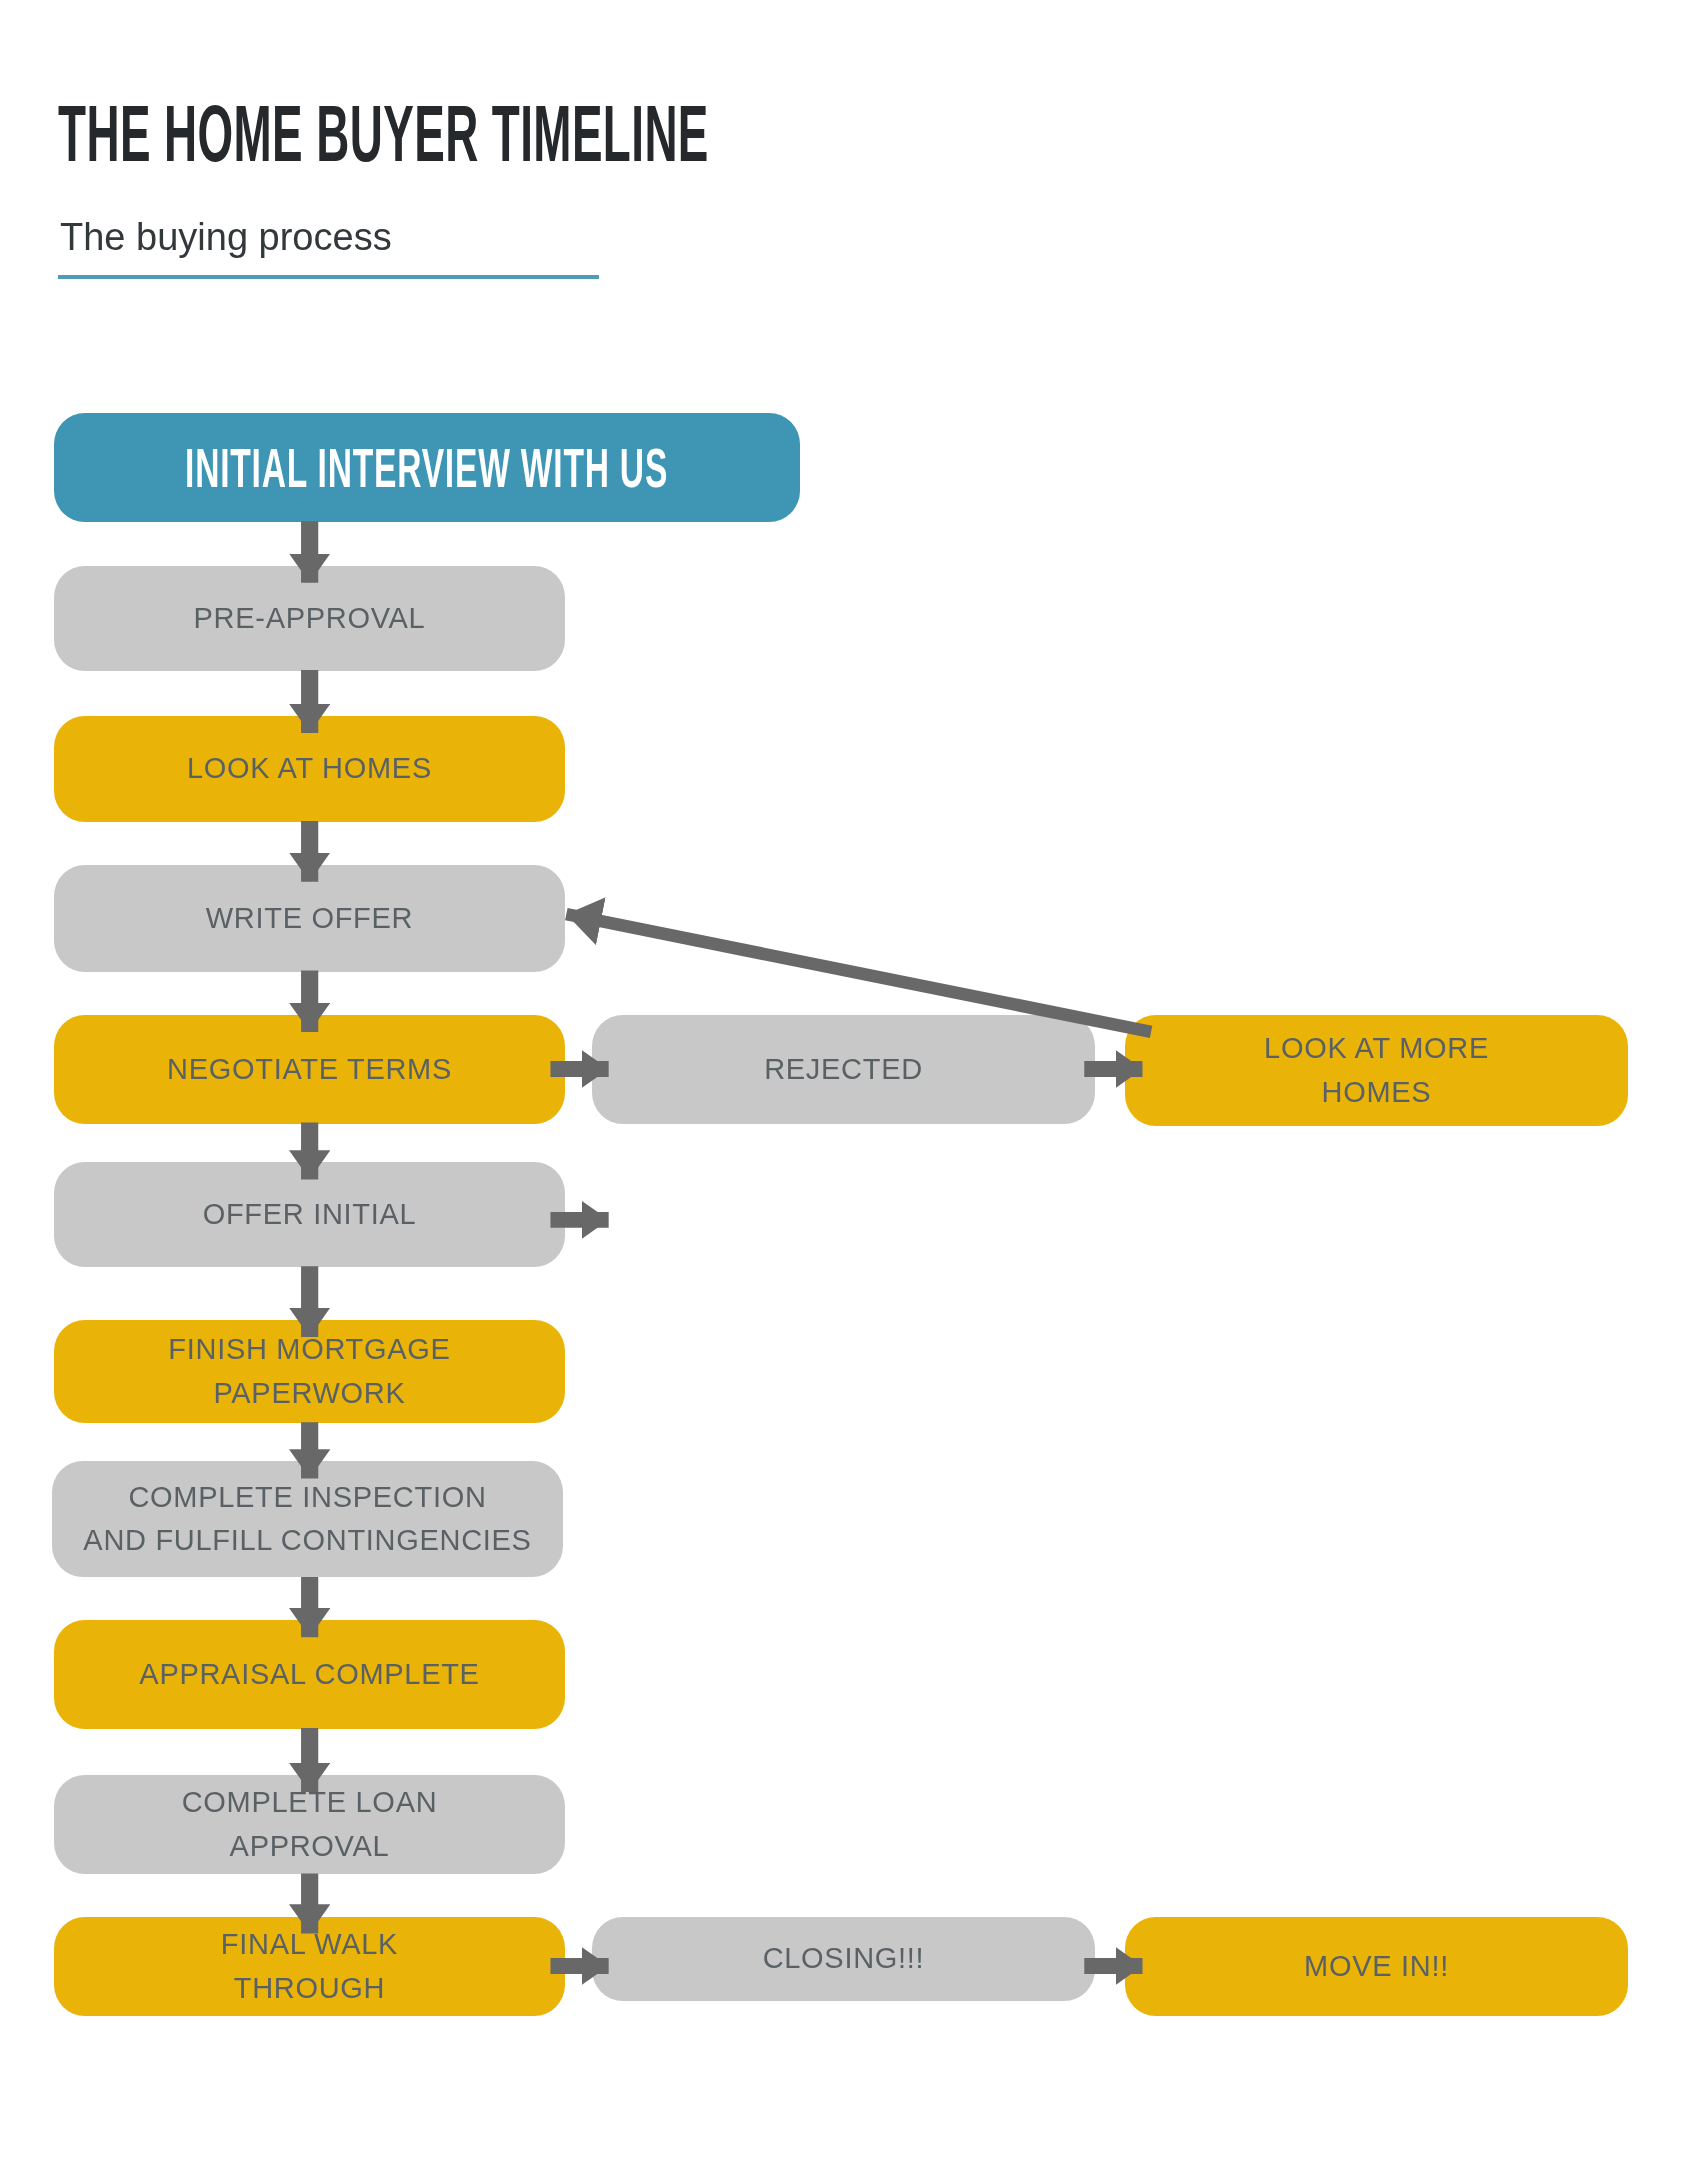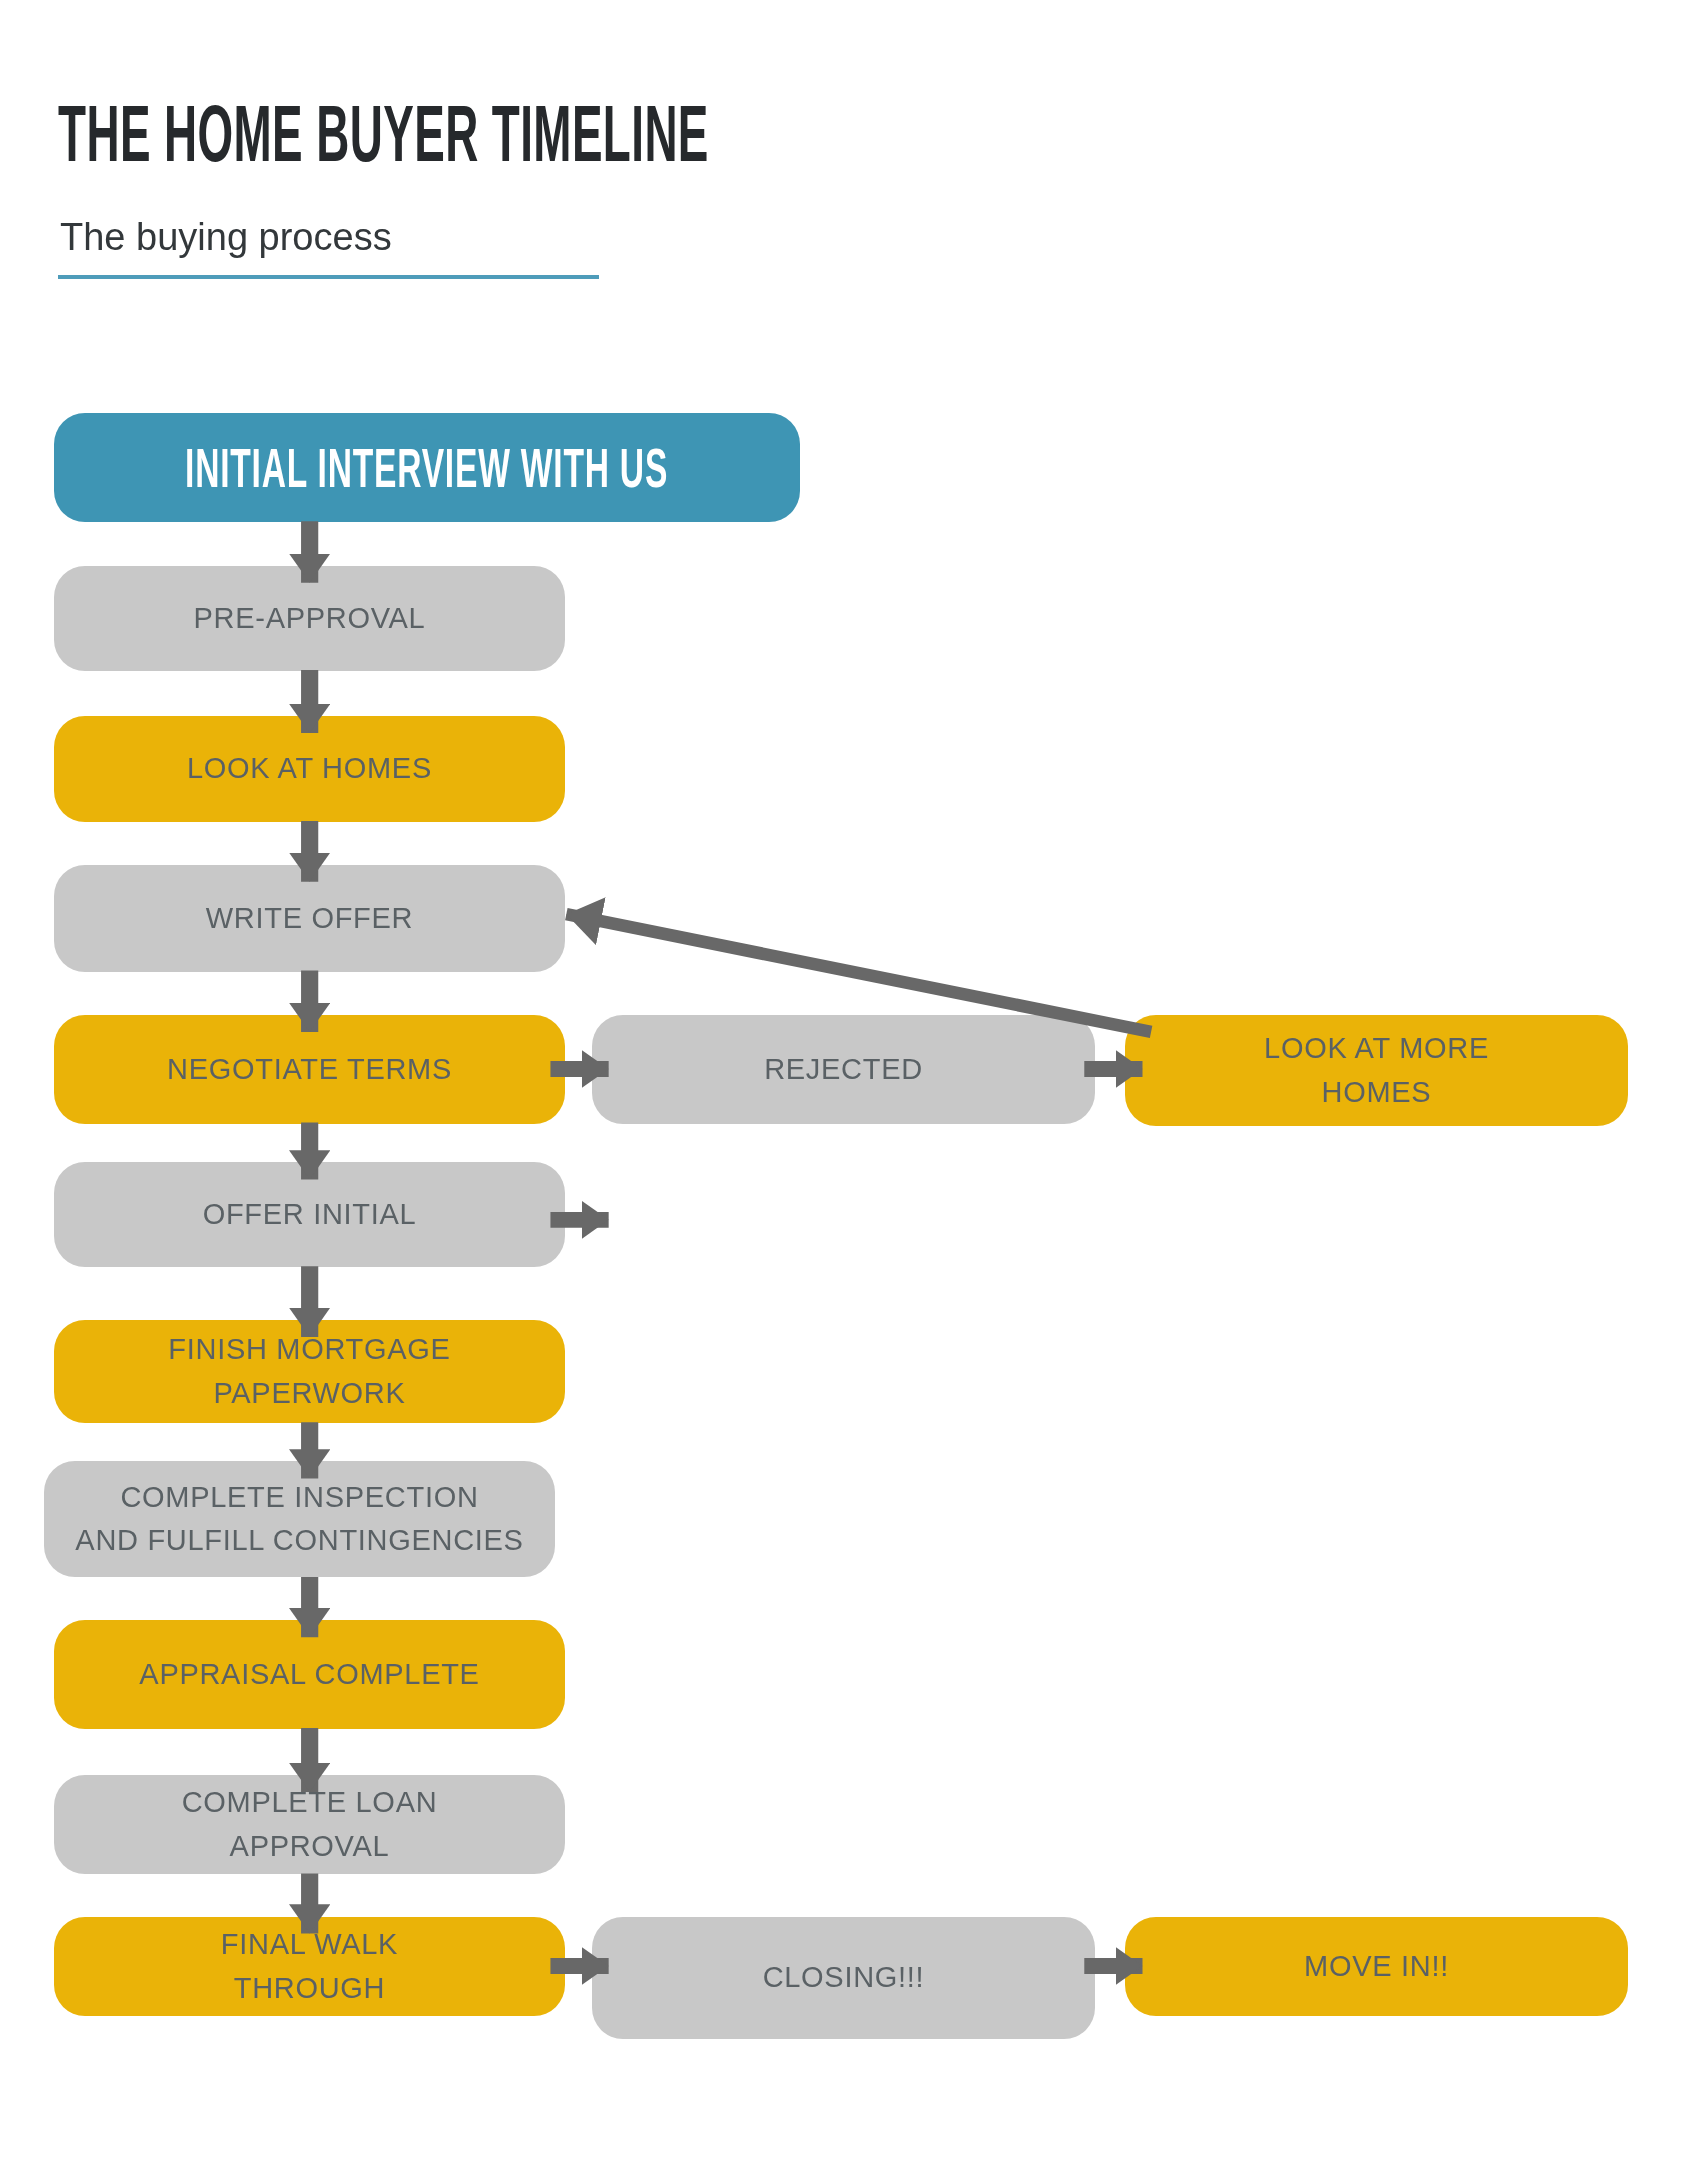--- a/index.html
+++ b/index.html
@@ -77,40 +77,40 @@
   <div class="node gray" style="left:54px;top:1162px;width:511px;height:105px">
     <span class="label">OFFER INITIAL</span>
   </div>
 
 
   <div class="node blue" style="left:54px;top:1320px;width:511px;height:103px">
     <span class="label">FINISH MORTGAGE
 PAPERWORK</span>
   </div>
 
-  <div class="node gray" style="left:44px;top:1461px;width:511px;height:116px">
+  <div class="node gray" style="left:52px;top:1461px;width:511px;height:116px">
     <span class="label">COMPLETE INSPECTION
 AND FULFILL CONTINGENCIES</span>
   </div>
 
   <div class="node blue" style="left:54px;top:1620px;width:511px;height:109px">
     <span class="label">APPRAISAL COMPLETE</span>
   </div>
 
   <div class="node gray" style="left:54px;top:1775px;width:511px;height:99px">
     <span class="label">COMPLETE LOAN
 APPROVAL</span>
   </div>
 
   <div class="node blue" style="left:54px;top:1917px;width:511px;height:99px">
     <span class="label">FINAL WALK
 THROUGH</span>
   </div>
 
-  <div class="node gray" style="left:592px;top:1917px;width:503px;height:122px">
+  <div class="node gray" style="left:592px;top:1917px;width:503px;height:84px">
     <span class="label">CLOSING!!!</span>
   </div>
 
   <div class="node blue" style="left:1125px;top:1917px;width:503px;height:99px">
     <span class="label">MOVE IN!!</span>
   </div>
 
   <svg class="arrows" width="1687" height="2183" viewBox="0 0 2550 3300">
     <defs>
       <marker id="head" markerWidth="1.7" markerHeight="2.4" refX="1.7" refY="1.2" orient="auto" markerUnits="strokeWidth">

